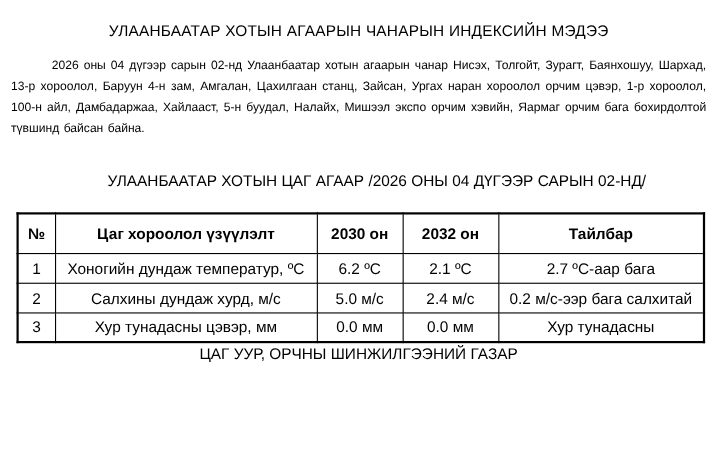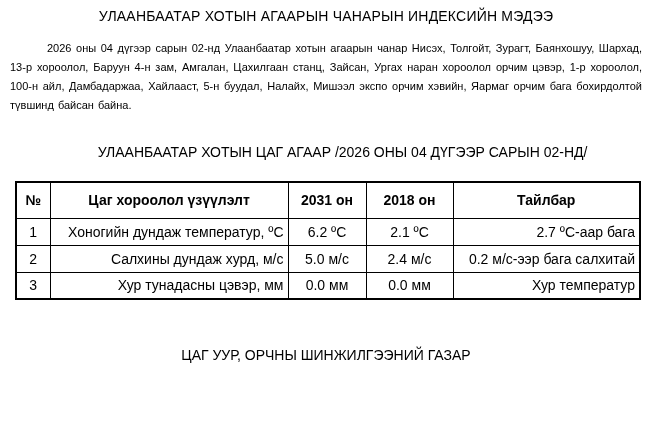--- a/index.html
+++ b/index.html
@@ -10,21 +10,21 @@
     height: 430px;
     overflow: hidden;
   }
   .page {
     width: 652px;
     height: 430px;
     font-family: "Liberation Sans", "DejaVu Sans", sans-serif;
     color: #000000;
     font-size: 14px;
     box-sizing: border-box;
-    padding-top: 8px;
+    padding-top: 20px;
   }
   .doc-title {
     text-align: center;
     font-size: 14px;
     line-height: 16px;
     letter-spacing: 0.2px;
   }
   .summary-paragraph {
     margin: 15px 10px 0 10px;
     text-align: justify;
@@ -52,23 +52,22 @@
   table.weather-table td {
     border: 1px solid #000000;
     vertical-align: middle;
     padding: 0 4px;
     overflow: hidden;
     white-space: nowrap;
   }
   table.weather-table thead tr { height: 36px; }
   table.weather-table tbody tr { height: 27px; }
   th.col-center, td.cell-center { text-align: center; }
-  td.cell-left, th.col-left { text-align: right; padding-left: 8px; }
+  td.cell-left, th.col-left { text-align: center; padding-left: 8px; }
   .footer {
-    margin-top: 46px;
     text-align: center;
     font-size: 14px;
     line-height: 19px;
   }
 </style>
 </head>
 <body>
 
 <div class="page">
 
@@ -83,22 +82,22 @@
       <col style="width:34px">
       <col style="width:238px">
       <col style="width:78px">
       <col style="width:87px">
       <col style="width:187px">
     </colgroup>
     <thead>
       <tr>
         <th class="col-center">№</th>
         <th class="col-center">Цаг хороолол үзүүлэлт</th>
-        <th class="col-center">2031 он</th>
-        <th class="col-center">2018 он</th>
+        <th class="col-center">2030 он</th>
+        <th class="col-center">2032 он</th>
         <th class="col-center">Тайлбар</th>
       </tr>
     </thead>
     <tbody>
       <tr>
         <td class="cell-center">1</td>
         <td class="cell-left">Хоногийн дундаж температур, ºС</td>
         <td class="cell-center">6.2 ºС</td>
         <td class="cell-center">2.1 ºС</td>
         <td class="cell-left">2.7 ºС-аар бага</td>
@@ -108,21 +107,21 @@
         <td class="cell-left">Салхины дундаж хурд, м/с</td>
         <td class="cell-center">5.0 м/с</td>
         <td class="cell-center">2.4 м/с</td>
         <td class="cell-left">0.2 м/с-ээр бага салхитай</td>
       </tr>
       <tr>
         <td class="cell-center">3</td>
         <td class="cell-left">Хур тунадасны цэвэр, мм</td>
         <td class="cell-center">0.0 мм</td>
         <td class="cell-center">0.0 мм</td>
-        <td class="cell-left">Хур температур</td>
+        <td class="cell-left">Хур тунадасны</td>
       </tr>
     </tbody>
   </table>
 
   <div class="footer">
     <div>ЦАГ УУР, ОРЧНЫ ШИНЖИЛГЭЭНИЙ ГАЗАР</div>
   </div>
 
 </div>
 

